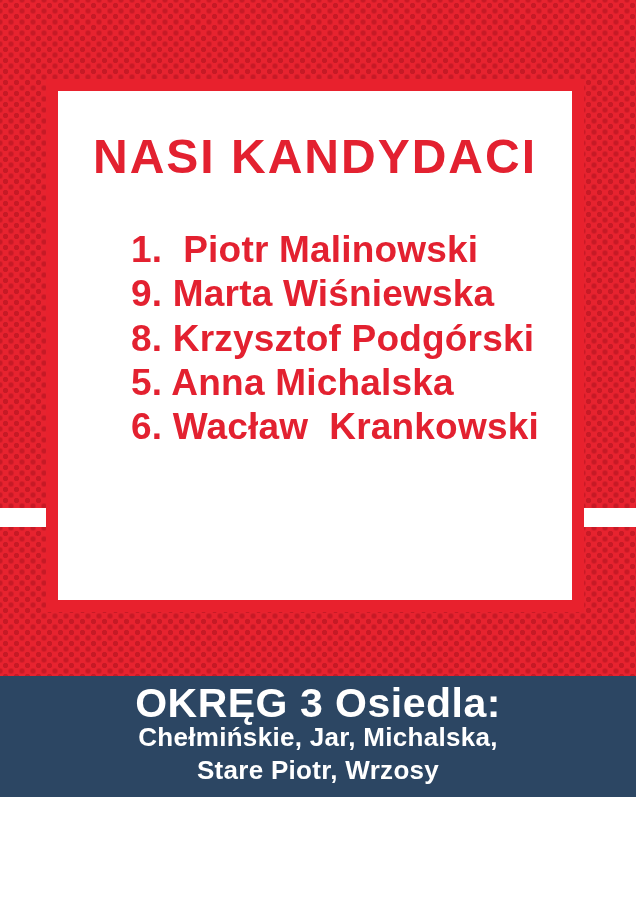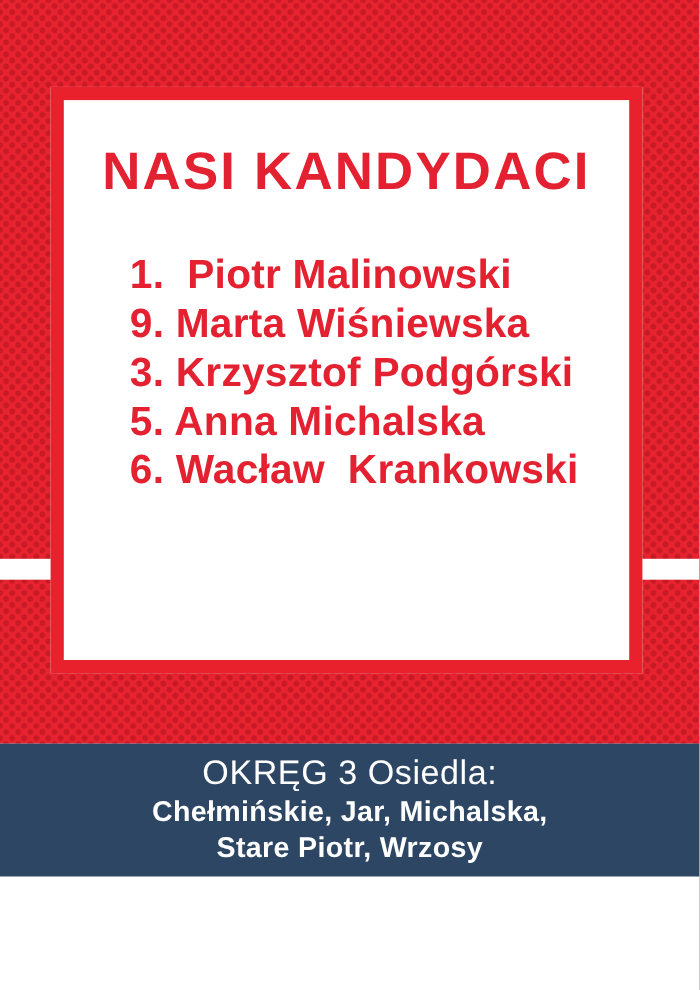--- a/index.html
+++ b/index.html
@@ -26,33 +26,33 @@
   .card-frame{
     position:absolute;left:46px;top:79px;width:538px;height:533px;
     box-sizing:border-box;border:12px solid #e8212d;background:#ffffff;
   }
   .card-title{
     position:absolute;left:0;top:40px;width:100%;margin:0;
     text-align:center;color:#e32130;
     font-size:48px;font-weight:bold;letter-spacing:2px;line-height:1.1;
   }
   .cand-list{
-    position:absolute;left:60px;top:137px;margin:0;padding:0;list-style:none;
+    position:absolute;left:73px;top:137px;margin:0;padding:0;list-style:none;
   }
   .cand{
     color:#e32130;font-size:37px;font-weight:bold;line-height:44.3px;
     white-space:pre-wrap;letter-spacing:0.2px;
   }
   
   .navy-band{
     position:absolute;left:0;top:676px;width:636px;height:121px;
     background:#2c4663;color:#ffffff;text-align:center;
   }
   .district-title{
-    margin-top:9px;font-size:31px;font-weight:normal;line-height:36px;letter-spacing:0.5px;
+    margin-top:9px;font-size:41px;font-weight:bold;line-height:36px;letter-spacing:0.5px;
   }
   .district-line{
     font-size:26px;font-weight:bold;line-height:33px;letter-spacing:0.3px;
   }
   
   .footer{
     position:absolute;left:0;top:797px;width:636px;height:103px;background:#ffffff;
   }
 </style>
 </head>
@@ -62,21 +62,21 @@
 
   <div class="red-bg">
     <div class="ribbon"></div>
 
     <div class="card-frame">
       <h1 class="card-title">NASI KANDYDACI</h1>
 
       <ol class="cand-list">
         <li class="cand">1.  Piotr Malinowski</li>
         <li class="cand">9. Marta Wiśniewska</li>
-        <li class="cand">3. Krzysztof Podgórski</li>
+        <li class="cand">8. Krzysztof Podgórski</li>
         <li class="cand">5. Anna Michalska</li>
         <li class="cand">6. Wacław  Krankowski</li>
       </ol>
     </div>
   </div>
 
   <div class="navy-band">
     <div class="district-title">OKRĘG 3 Osiedla:</div>
     <div class="district-line">Chełmińskie, Jar, Michalska,</div>
     <div class="district-line">Stare Piotr, Wrzosy</div>

